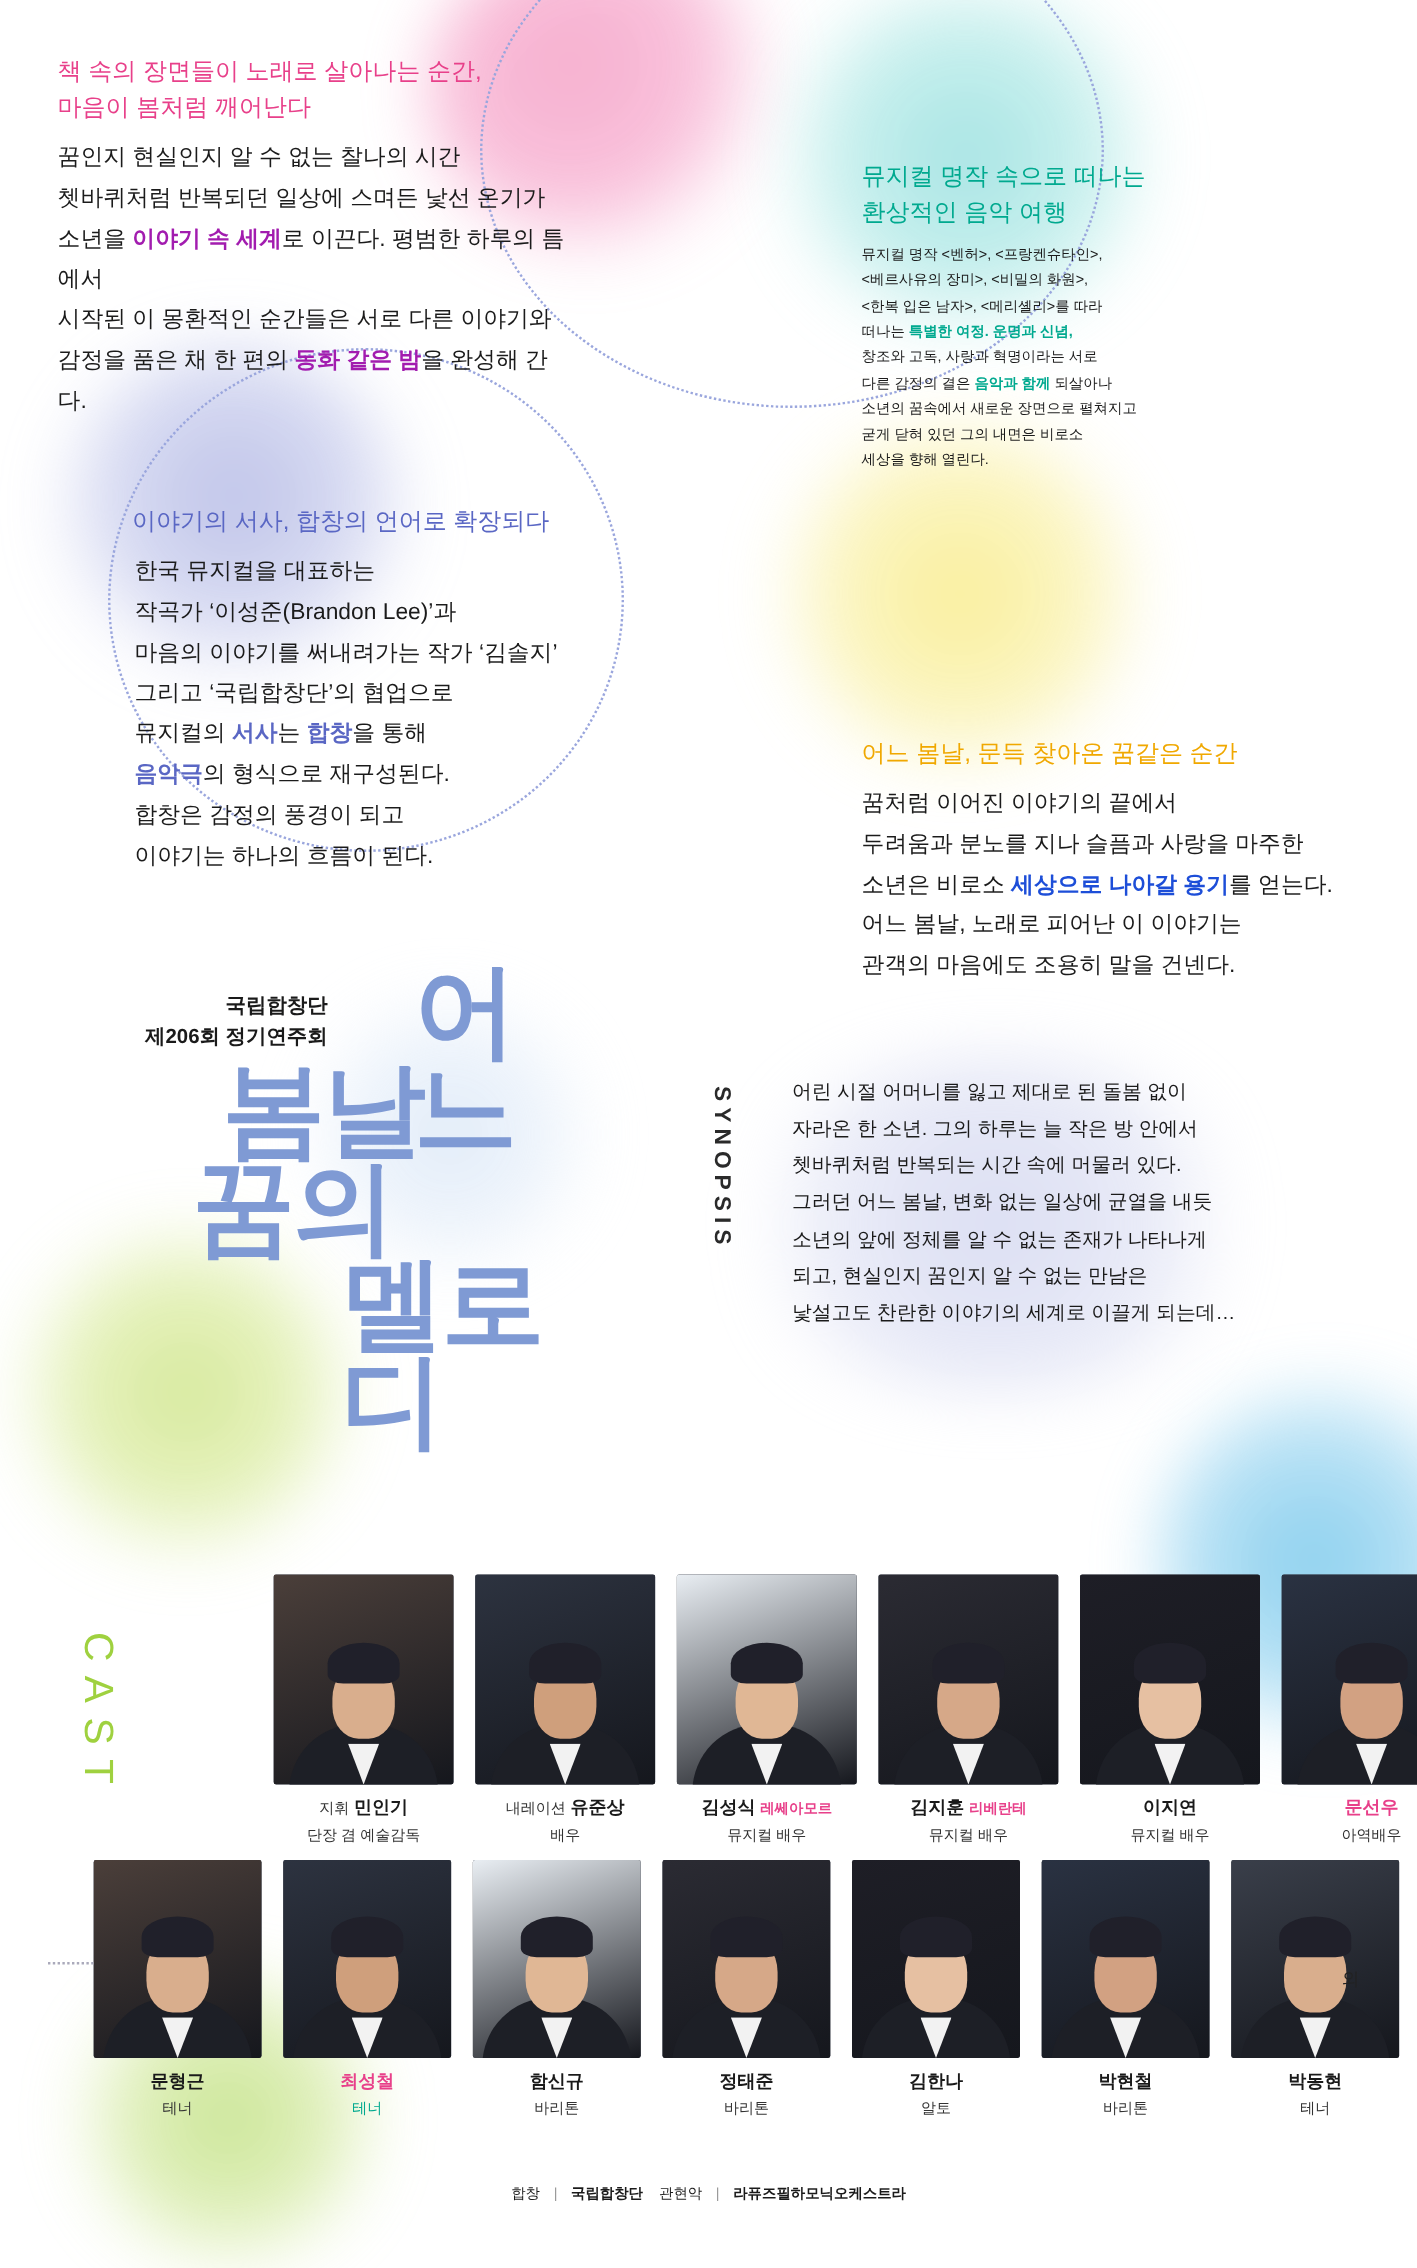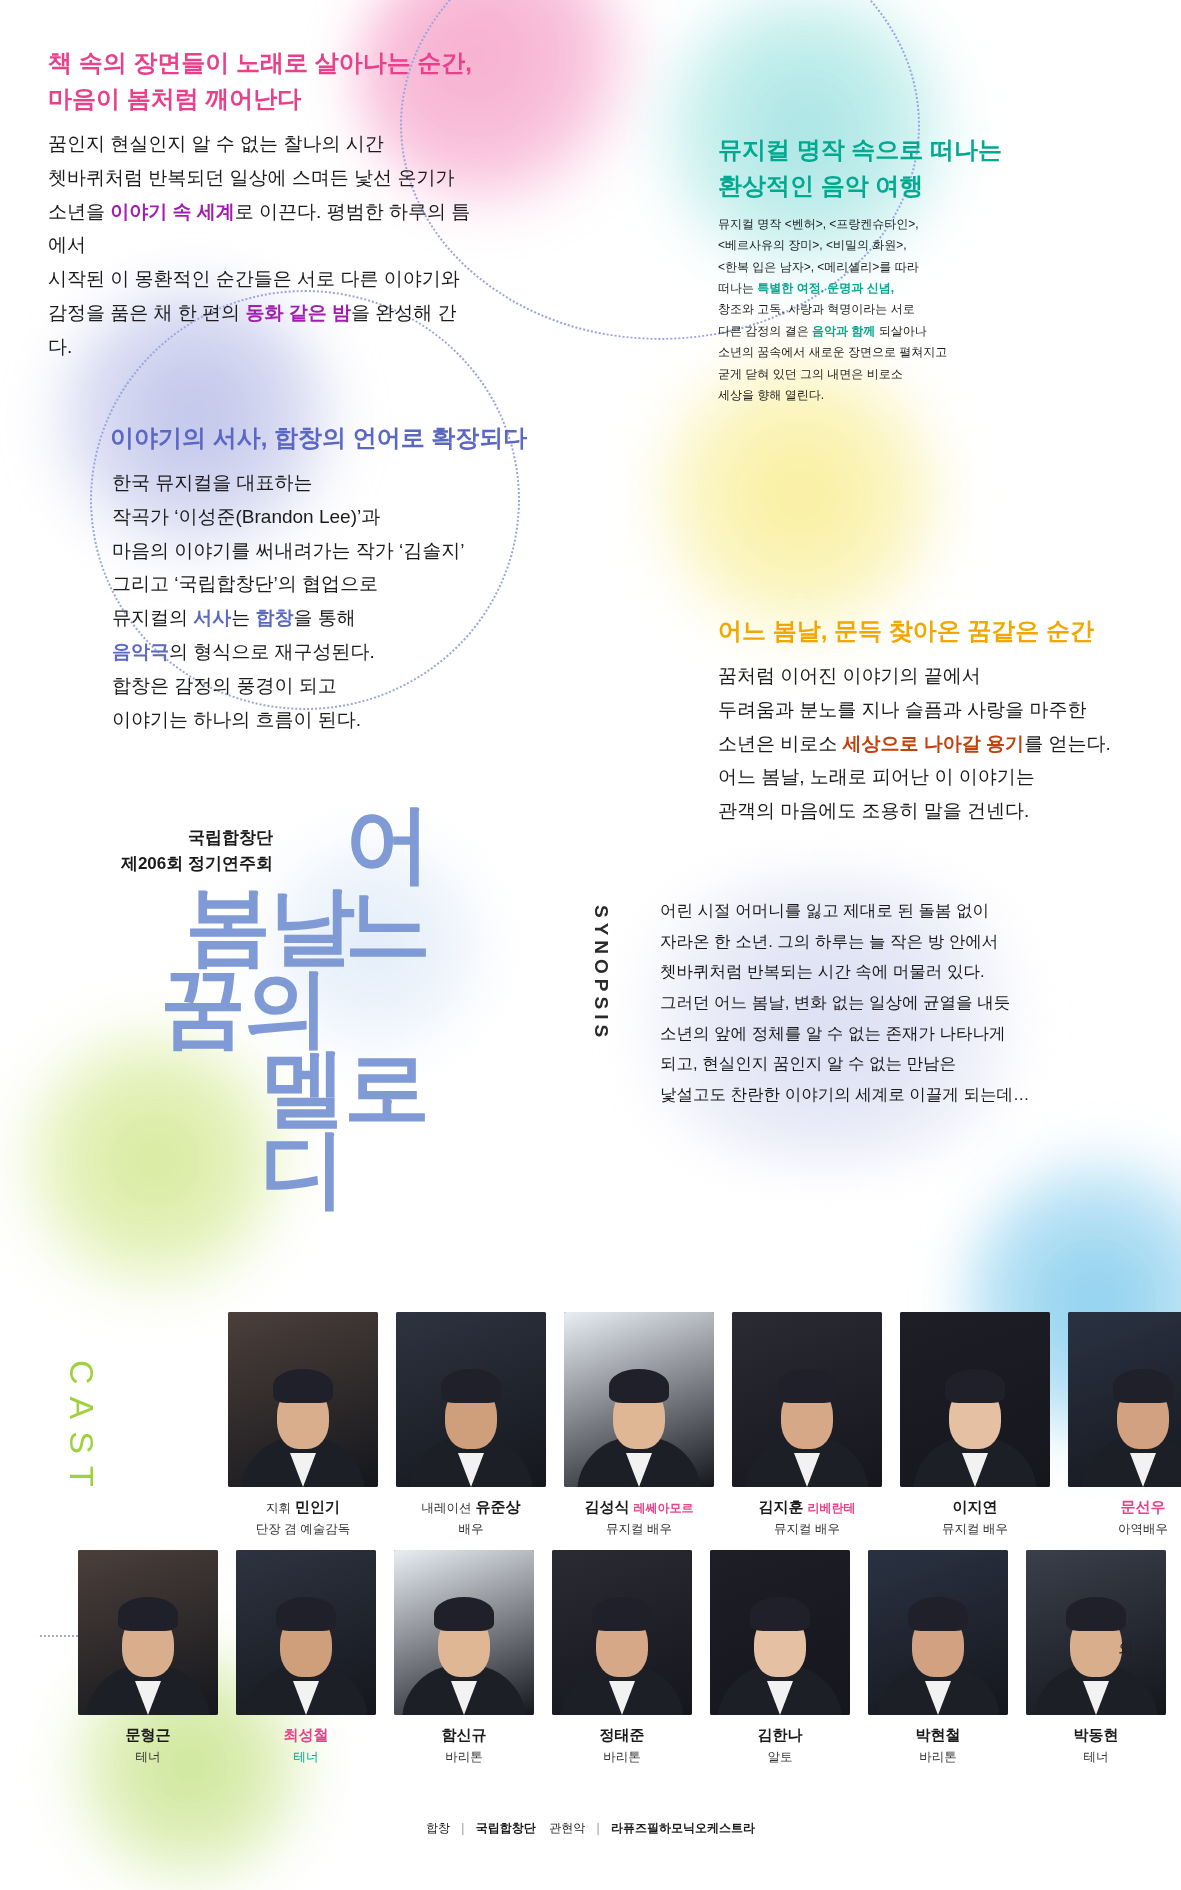--- a/index.html
+++ b/index.html
@@ -28,21 +28,21 @@
   .blob.softblue{ width: 240px; height: 230px; left: 255px;  top: 830px;  background: radial-gradient(circle at 50% 50%, #cfe0f5 0%, #e3edf9 50%, rgba(227,237,249,0) 74%); opacity:.6; }
 
   .dots { position: absolute; z-index: 0; border: 2px dotted #b9bfe8; border-radius: 50%; }
   .dots.d1 { width: 520px; height: 430px; left: 400px; top: -90px; border-color: #9aa6dd; }
   .dots.d2 { width: 430px; height: 420px; left: 90px; top: 290px; border-color: #9aa6dd; }
 
   
   .page { position: relative; z-index: 2; width: 1181px; height: 1890px; }
 
   .txt { position: absolute; }
-  .head { font-weight: bold; font-size: 24px; line-height: 1.5; margin-bottom: 10px; }
+  .head { font-weight: normal; font-size: 20px; line-height: 1.5; margin-bottom: 10px; }
   .body { font-size: 19px; line-height: 1.78; color: #1b1b1b; }
 
   
   #block-intro { left: 48px; top: 45px; width: 430px; }
   #block-intro .head { color: #e8408a; }
 
   
   #block-journey { left: 718px; top: 132px; width: 420px; }
   #block-journey .head { color: #00a98f; }
   #block-journey .body { font-size: 12px; }
@@ -53,35 +53,35 @@
   #block-chorus .body { padding-left: 2px; }
 
   
   #block-spring { left: 718px; top: 575px; width: 440px; margin-top: 38px; }
   #block-spring .head { color: #f0a800; }
 
   
   .c-pink { color: #a21caf; font-weight: bold; }
   .c-teal { color: #00a98f; font-weight: bold; }
   .c-violet { color: #5a67c4; font-weight: bold; }
-  .c-yellow { color: #c2410c; font-weight: bold; }
+  .c-yellow { color: #1d4ed8; font-weight: bold; }
 
   
   #title-lockup { position: absolute; left: 95px; top: 815px; width: 430px; height: 430px; }
   #title-lockup .kicker { position: absolute; right: 252px; top: 10px; text-align: right; font-weight: bold; font-size: 17px; line-height: 1.55; color: #1a1a1a; white-space: nowrap; }
   #title-lockup .bigtitle {
     position: absolute; left: 45px; top: 0;
     font-size: 86px; font-weight: bold; color: #7f9ad4;
     line-height: 0.94; letter-spacing: -2px;
     width: 330px;
   }
   #title-lockup .bigtitle .l1 { position:absolute; left: 205px; top: -12px; }
   #title-lockup .bigtitle .l2 { position:absolute; left: 45px;  top: 70px; }
   #title-lockup .bigtitle .l3 { position:absolute; left: 20px;  top: 152px; }
-  #title-lockup .bigtitle .l4 { position:absolute; left: 120px; top: 232px; }
+  #title-lockup .bigtitle .l4 { position:absolute; left: 144px; top: 232px; }
 
   
   #synopsis { position: absolute; left: 590px; top: 895px; width: 560px; }
   #synopsis .vlabel {
     position: absolute; left: 0; top: 10px;
     writing-mode: vertical-rl;
     letter-spacing: 5px;
     font-size: 19px; font-weight: bold; color: #2a2a2a;
   }
   #synopsis .sbody { margin-left: 70px; font-size: 16.5px; line-height: 1.86; }

